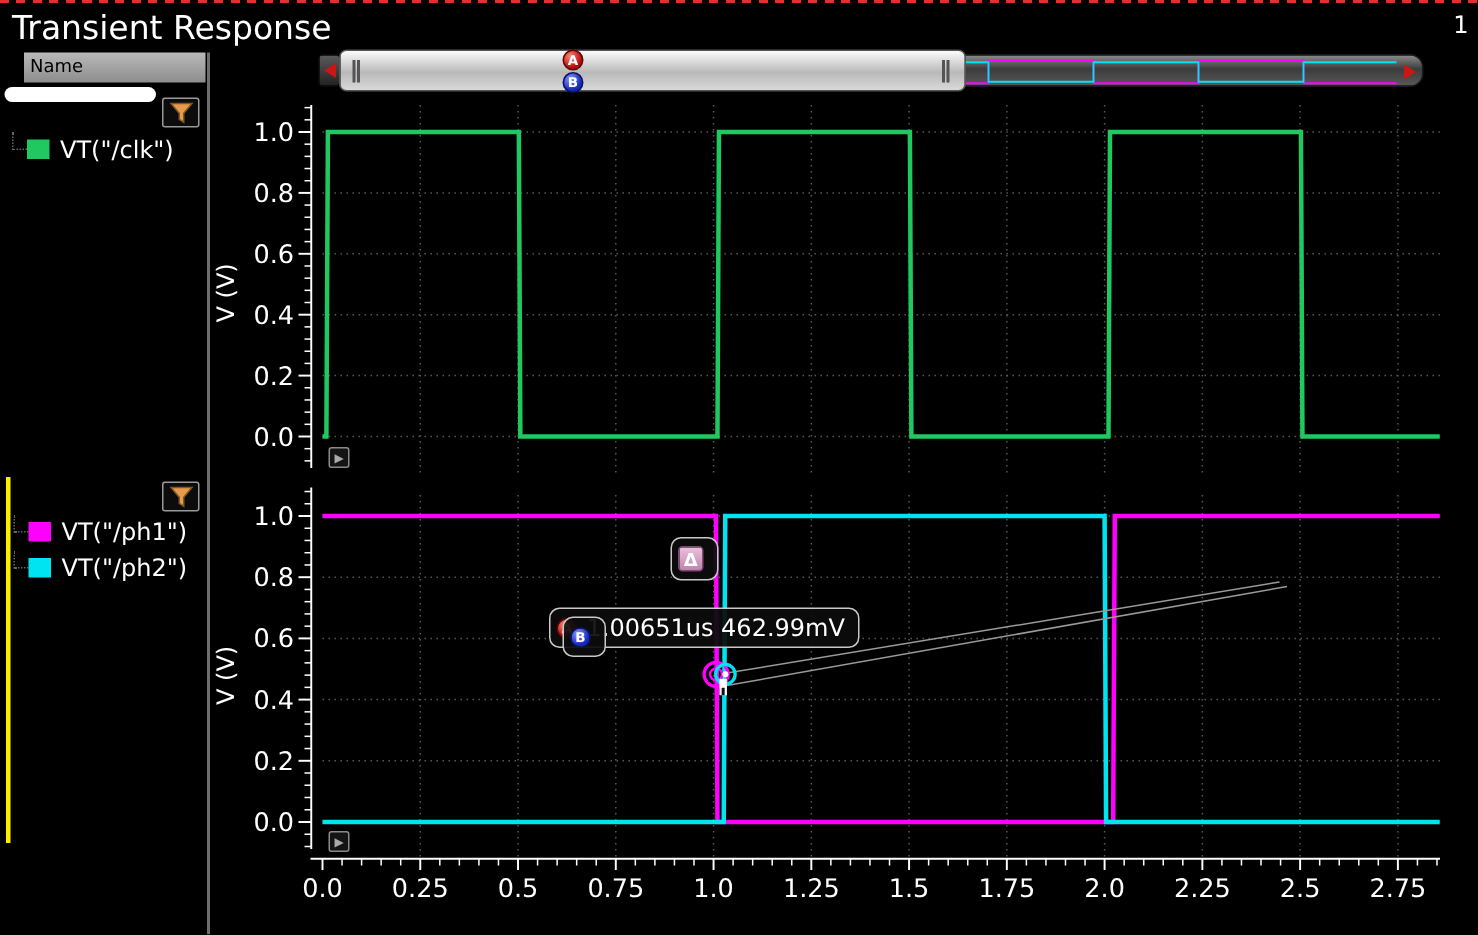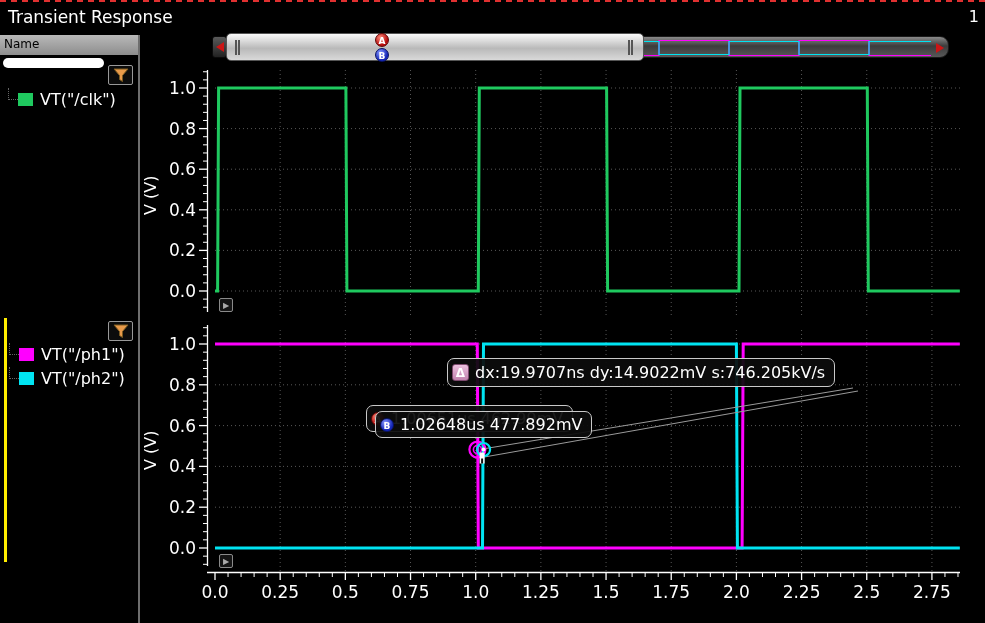--- a/index.html
+++ b/index.html
@@ -1,25 +1,25 @@
 <!DOCTYPE html>
 <html><head>
 <meta charset="utf-8">
 <style>
   * { margin:0; padding:0; box-sizing:border-box; }
   html,body { background:#000; }
   .app { position:relative; width:985px; height:623px; background:#000; overflow:hidden;
          font-family:"DejaVu Sans", sans-serif; color:#fff; }
   .top-dash { position:absolute; left:0; top:0; width:985px; height:2px;
         background:repeating-linear-gradient(90deg,#e03030 0 6px,transparent 6px 11px); }
-  .title { position:absolute; left:8px; top:7px; font-size:17px; color:#fff; }
+  .title { position:absolute; left:8px; top:7px; font-size:22px; color:#fff; }
   .page-num { position:absolute; right:6px; top:7px; font-size:16px; color:#fff; }
 
   
-  .name-header { position:absolute; left:0; top:35px; width:139px; height:20px;
+  .name-header { position:absolute; left:16px; top:35px; width:121px; height:20px;
         background:linear-gradient(#b9b9b9,#8d8d8d); color:#000; font-size:12px;
         padding:2px 0 0 4px; }
   .name-filter { position:absolute; left:3px; top:58px; width:101px; height:10px;
         background:#fff; border-radius:5px; }
   .sidebar-sep { position:absolute; left:138px; top:35px; width:2px; height:588px; background:#6e6e6e; }
   .filter-btn { position:absolute; width:25px; height:20px; background:#0c0c0c;
         border:1px solid #999; border-radius:2px; display:flex; align-items:center; justify-content:center; }
   .filter-btn.f1 { left:108px; top:65px; }
   .filter-btn.f2 { left:108px; top:321px; }
   .sig-row { position:absolute; display:flex; align-items:center; gap:7px; }
@@ -336,19 +336,17 @@
 
   <div class="play-btn play1">▶</div>
   <div class="play-btn play2">▶</div>
 
   <div class="ann ann-a">
     <span class="ab-badge badge-a">A</span>
     <span>1.00651us 462.99mV</span>
   </div>
   <div class="ann ann-b">
     <span class="ab-badge badge-b">B</span>
-    <span>1.02648us 477.892mV</span>
   </div>
   <div class="ann ann-delta">
     <span class="delta-badge">Δ</span>
-    <span>dx:19.9707ns dy:14.9022mV s:746.205kV/s</span>
   </div>
 </div>
 
 </body></html>

